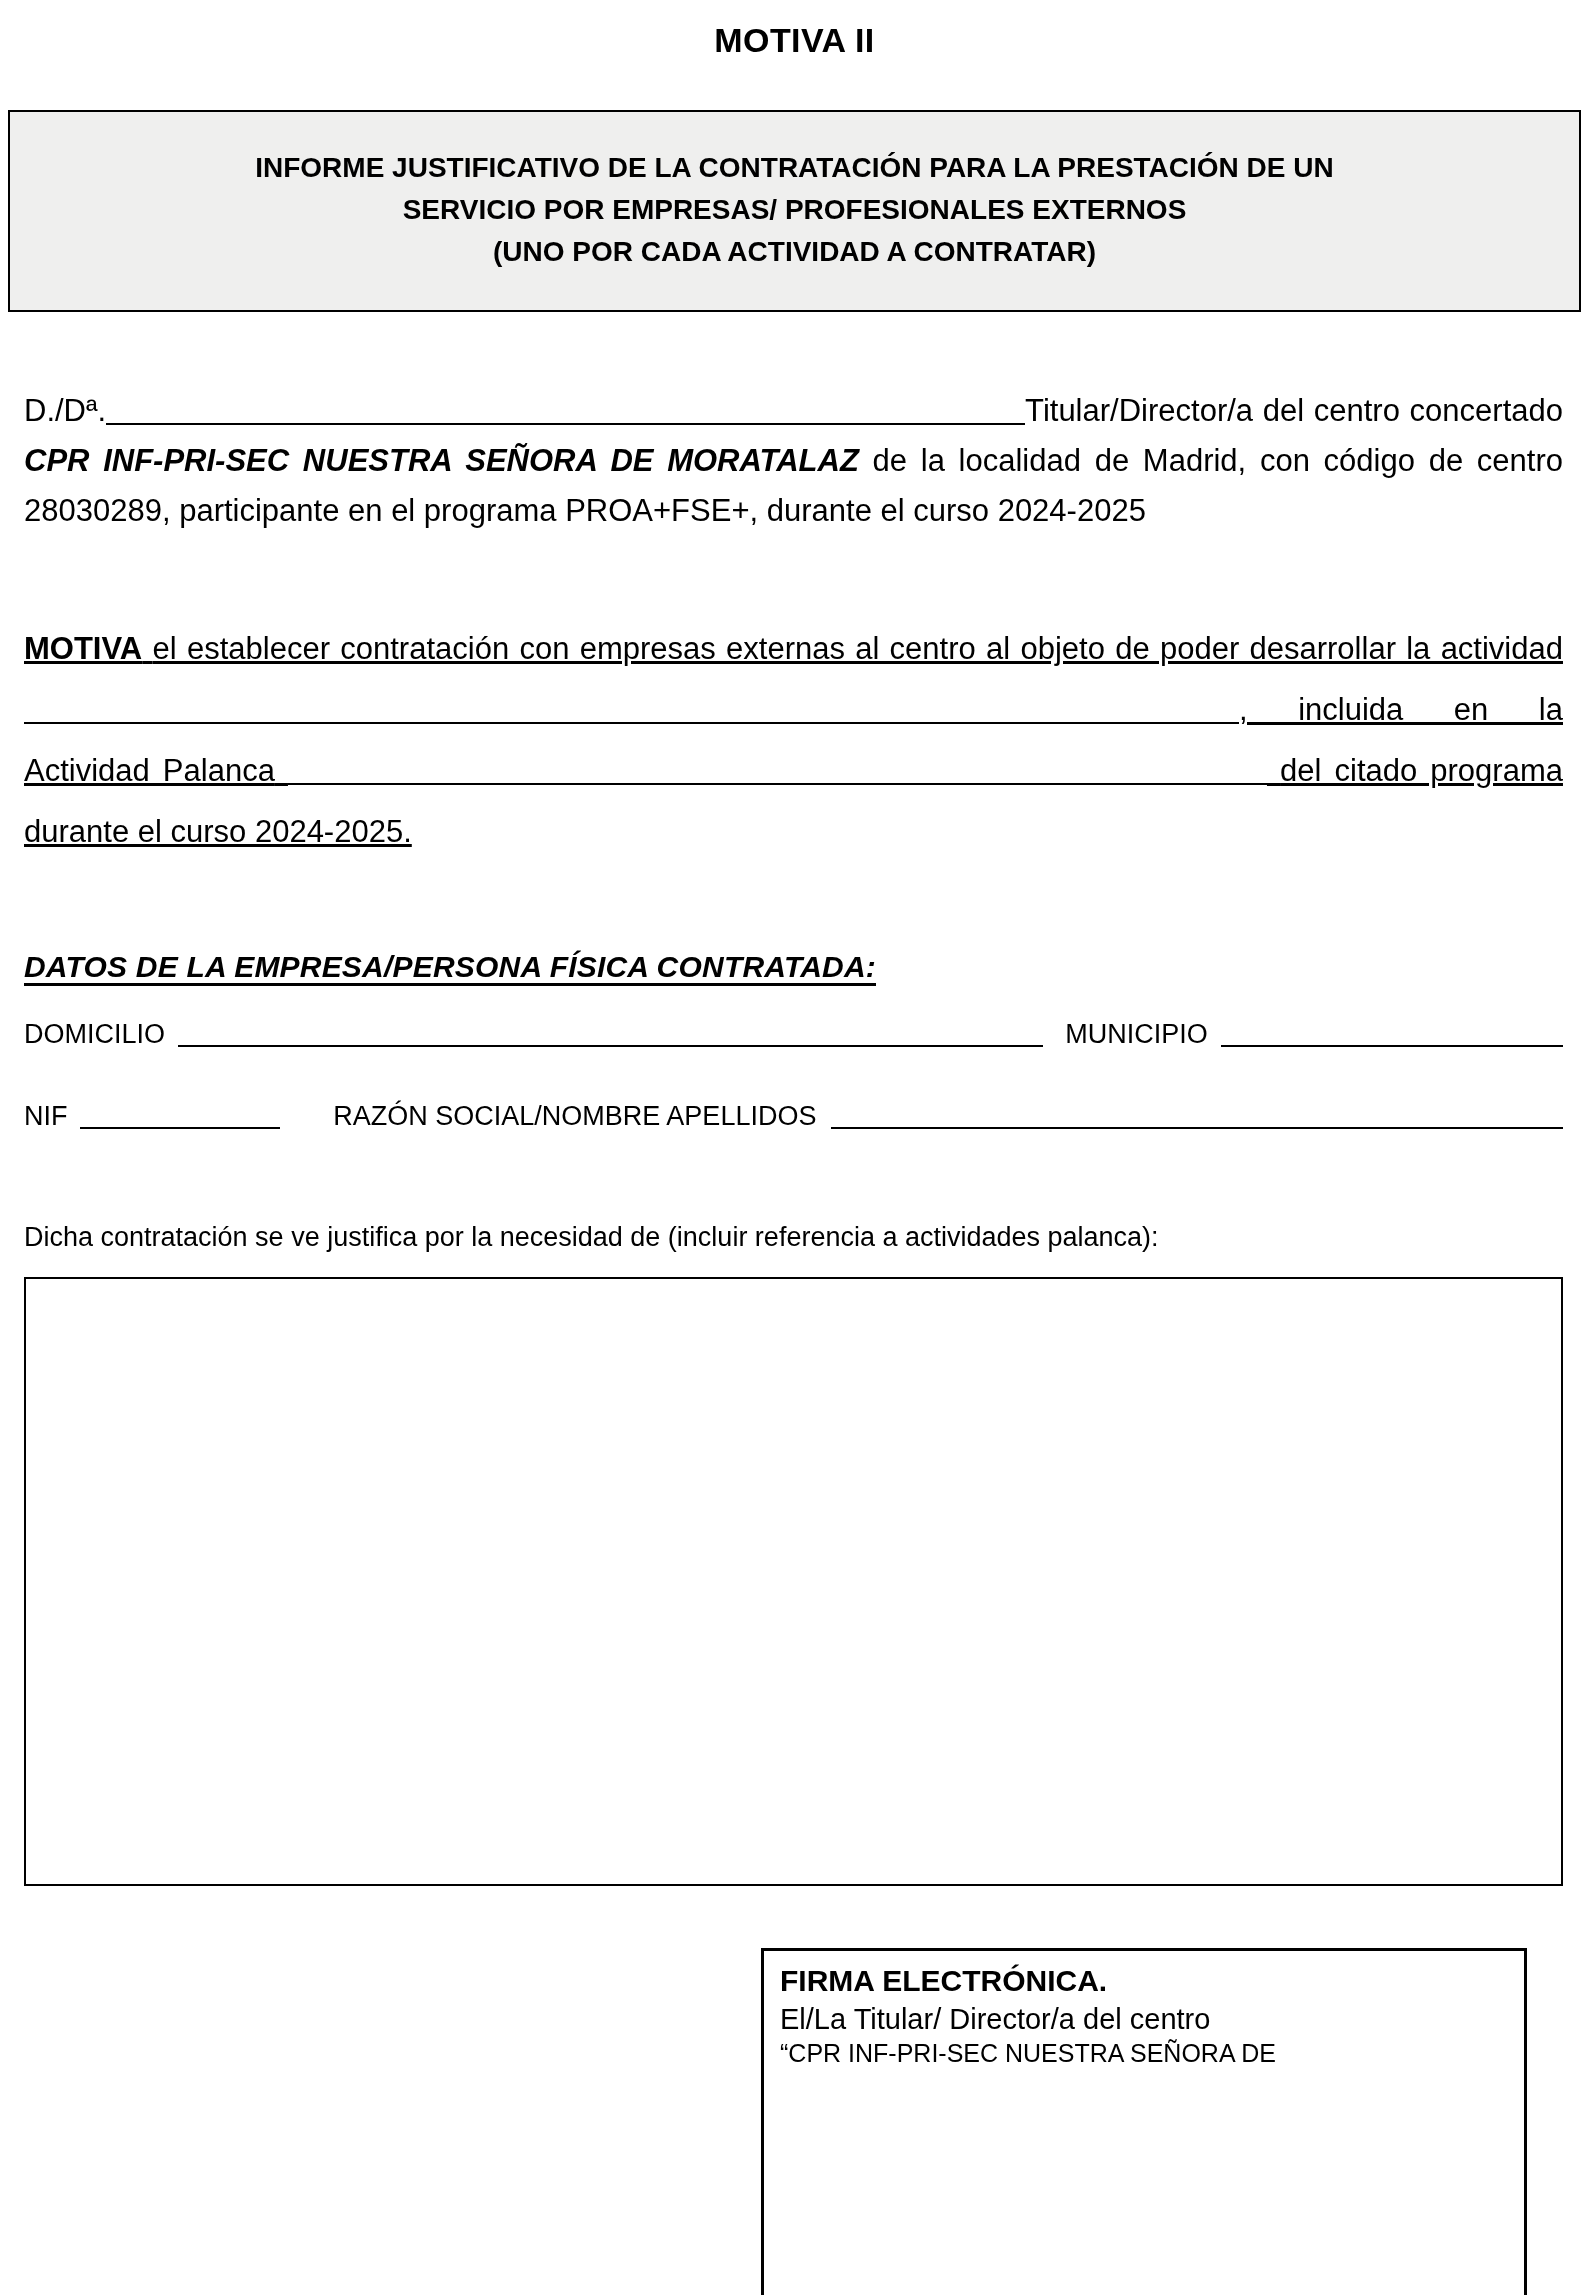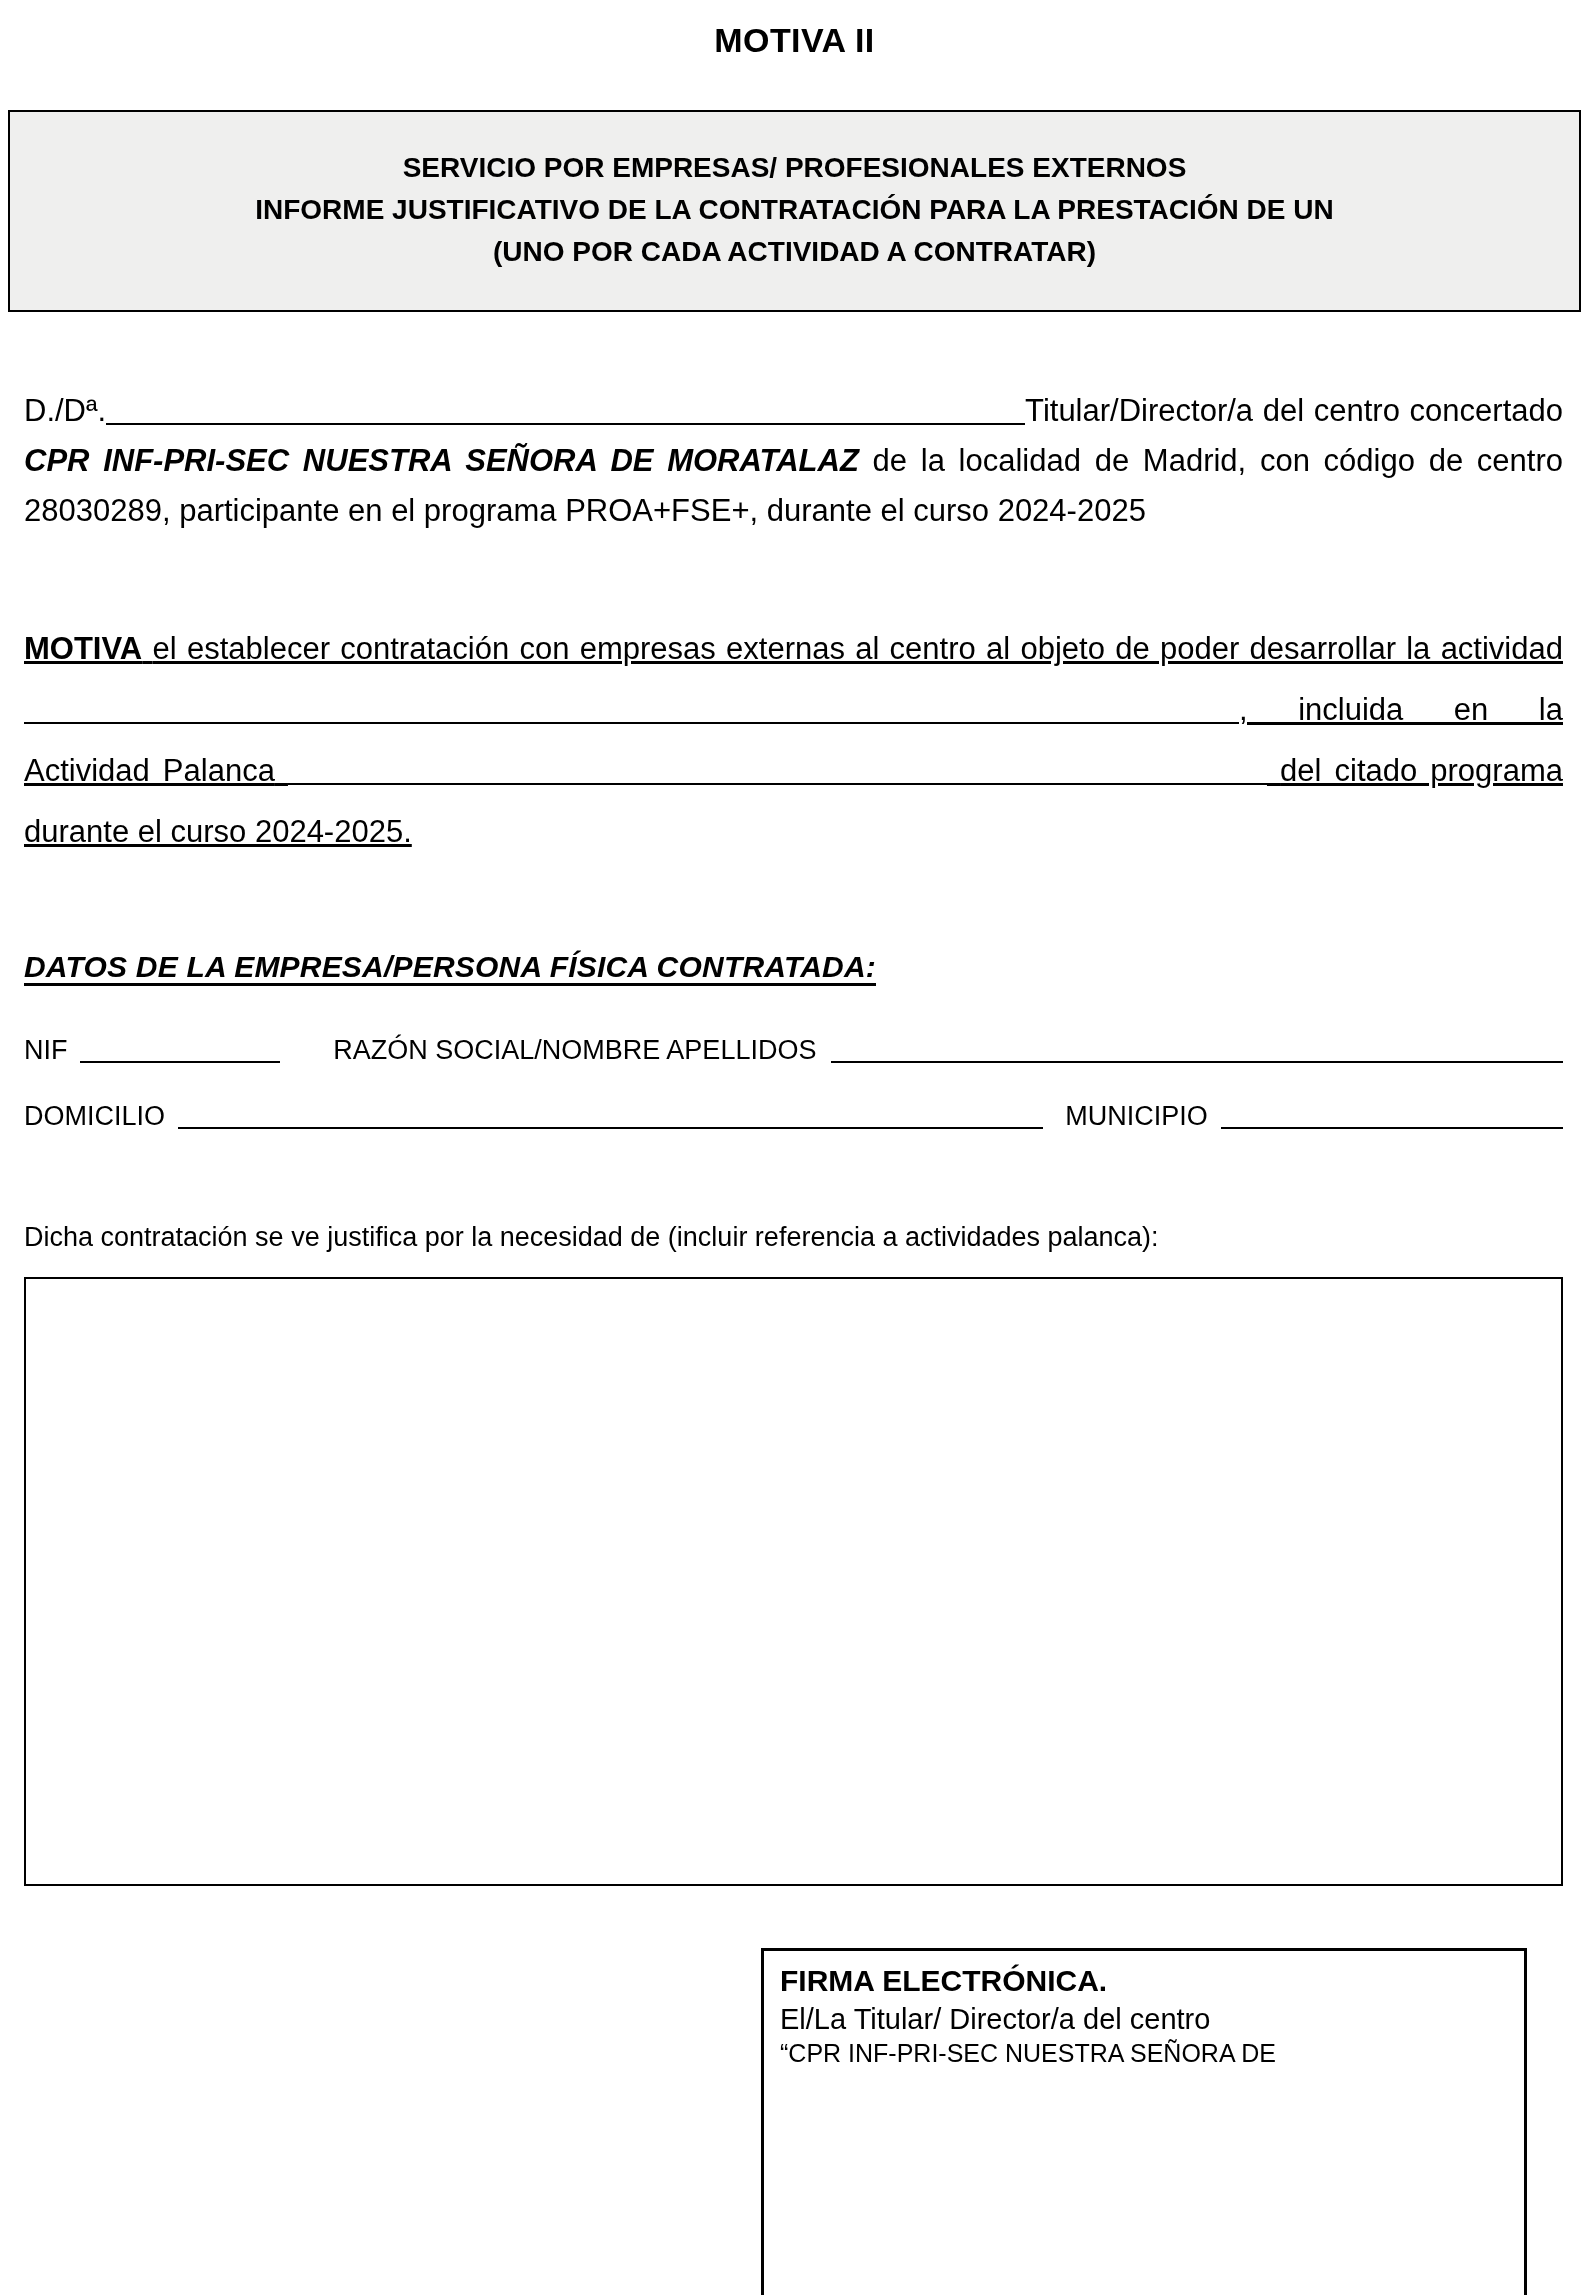--- a/index.html
+++ b/index.html
@@ -117,51 +117,51 @@
   .sig-spacer { flex: 1; }
 </style>
 </head>
 <body>
 
 <div class="page">
 
   <div class="doc-title">MOTIVA II</div>
 
   <div class="header-box">
+    <div class="hline">INFORME JUSTIFICATIVO DE LA CONTRATACIÓN PARA LA PRESTACIÓN DE UN</div>
     <div class="hline">SERVICIO POR EMPRESAS/ PROFESIONALES EXTERNOS</div>
-    <div class="hline">INFORME JUSTIFICATIVO DE LA CONTRATACIÓN PARA LA PRESTACIÓN DE UN</div>
     <div class="hline">(UNO POR CADA ACTIVIDAD A CONTRATAR)</div>
   </div>
 
   <div class="content">
 
     <p class="para intro-para"><span>D./Dª.</span><span class="pblank b-name"></span><span>Titular/Director/a del centro concertado</span>
       <span class="bolditalic">CPR INF-PRI-SEC NUESTRA SEÑORA DE MORATALAZ</span>
       <span>de la localidad de Madrid, con código de centro 28030289, participante en el programa PROA+FSE+, durante el curso 2024-2025</span></p>
 
     <p class="para motiva-para"><span class="bold">MOTIVA</span>
       <span>el establecer contratación con empresas externas al centro al objeto de poder desarrollar la actividad</span>
       <span class="pblank b-activity"></span><span>, incluida en la Actividad Palanca</span>
       <span class="pblank b-palanca"></span>
       <span>del citado programa durante el curso 2024-2025.</span></p>
 
     <div class="section-heading">DATOS DE LA EMPRESA/PERSONA FÍSICA CONTRATADA:</div>
 
+    <div class="frow frow-2">
+      <span>DOMICILIO</span>
+      <span class="blank b-domicilio"></span>
+      <span class="lbl-municipio">MUNICIPIO</span>
+      <span class="blank b-municipio"></span>
+    </div>
+
     <div class="frow frow-1">
       <span>NIF</span>
       <span class="blank b-nif"></span>
       <span class="lbl-razon">RAZÓN SOCIAL/NOMBRE APELLIDOS</span>
       <span class="blank b-razon"></span>
-    </div>
-
-    <div class="frow frow-2">
-      <span>DOMICILIO</span>
-      <span class="blank b-domicilio"></span>
-      <span class="lbl-municipio">MUNICIPIO</span>
-      <span class="blank b-municipio"></span>
     </div>
 
     <div class="justif-intro">Dicha contratación se ve justifica por la necesidad de (incluir referencia a actividades palanca):</div>
 
     <div class="justification-box"></div>
 
     <div class="signature-box">
       <div class="sig-text">
         <div class="sig-title">FIRMA ELECTRÓNICA.</div>
         <div class="sig-line2">El/La Titular/ Director/a del centro</div>

